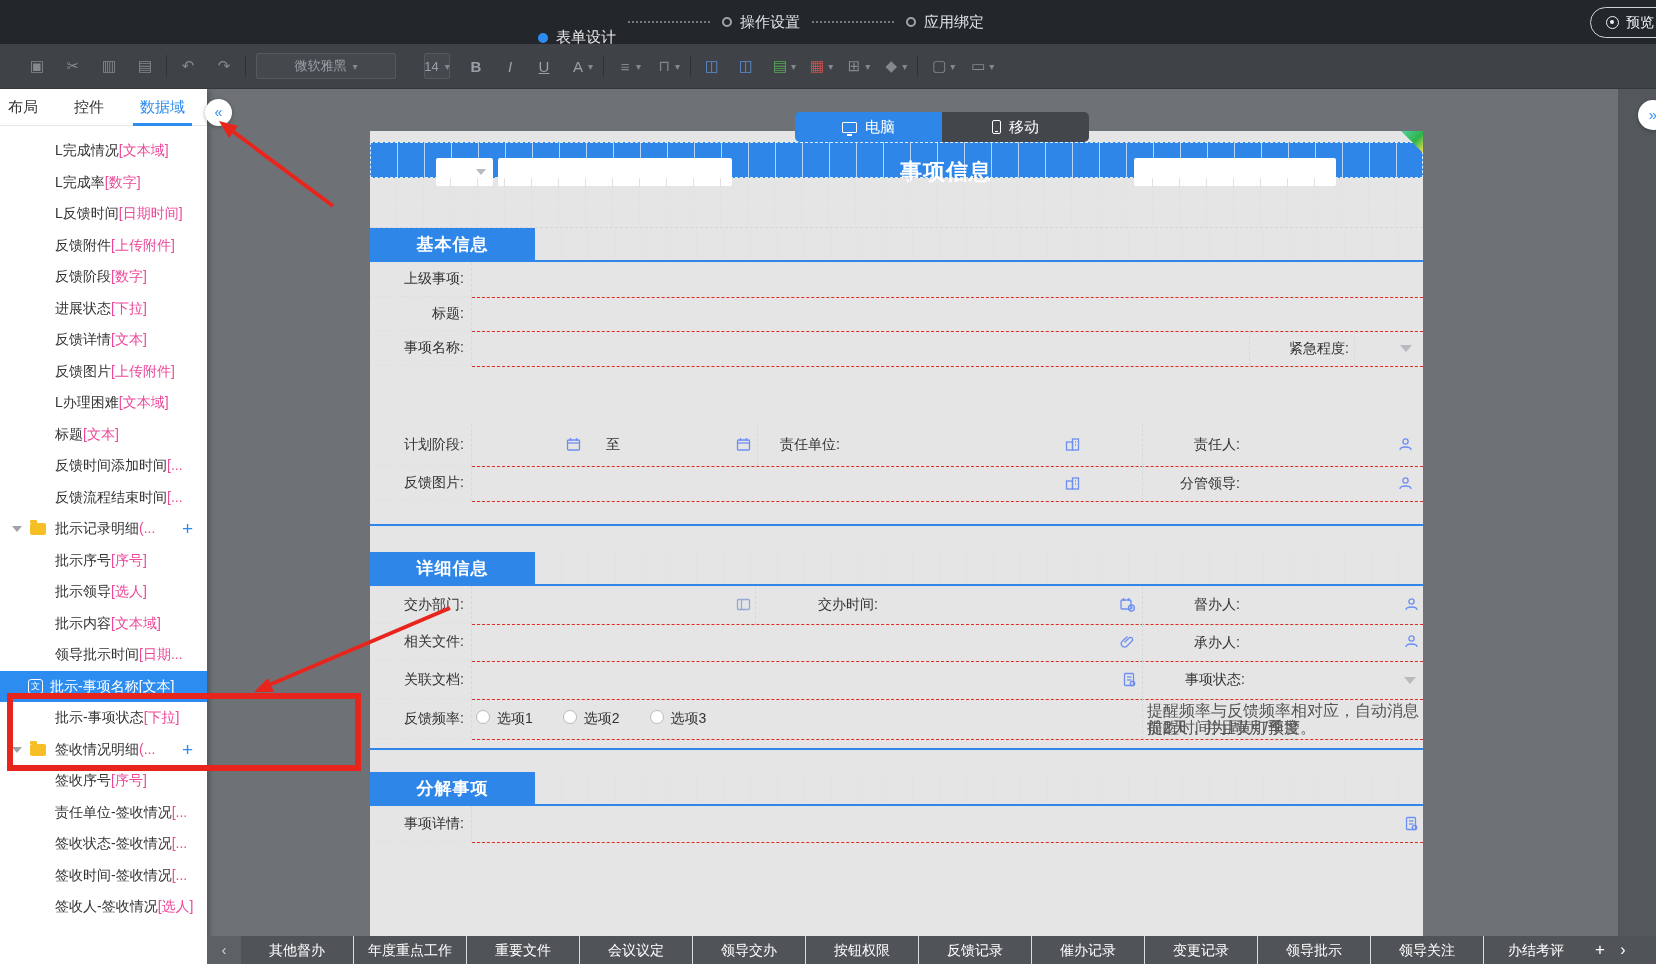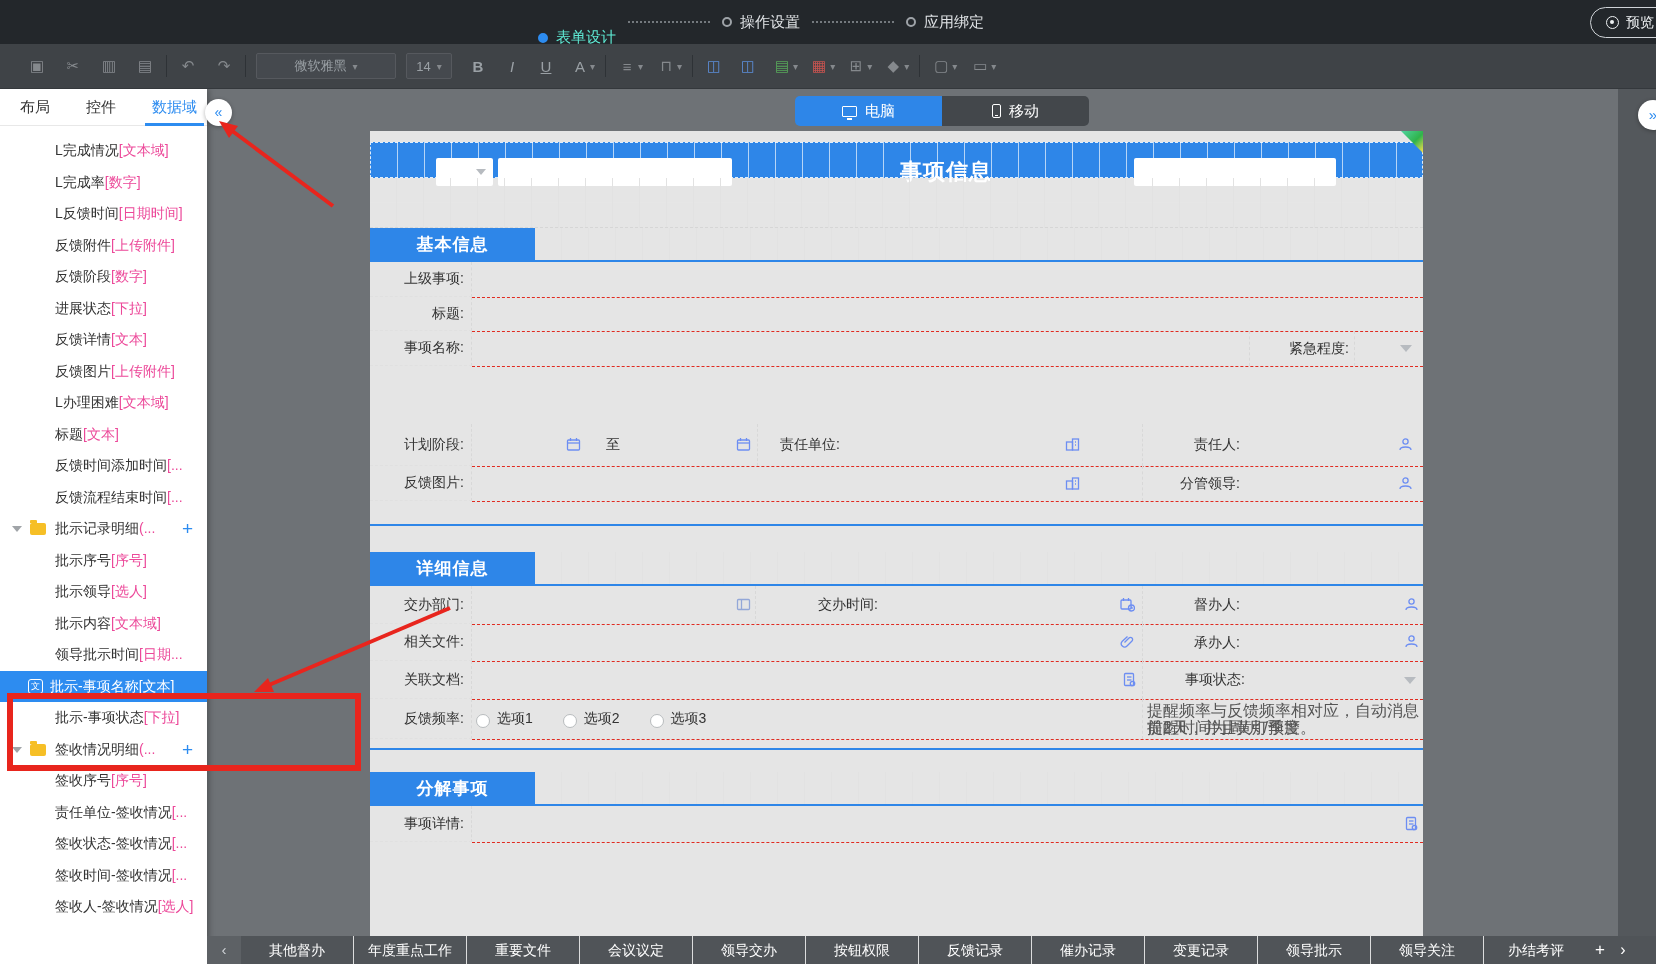--- a/index.html
+++ b/index.html
@@ -4,21 +4,21 @@
 <style>
   * { margin:0; padding:0; box-sizing:border-box; }
   html,body { width:1656px; height:964px; overflow:hidden; position:relative;
     font-family:"Liberation Sans","DejaVu Sans",sans-serif; background:#6e7276; }
 
   
   .topbar { position:absolute; left:0; top:0; width:1656px; height:44px; background:#23272b; z-index:40; }
   .steps { position:absolute; left:538px; top:0; height:44px; display:flex; align-items:center; gap:12px; }
   .step { display:flex; align-items:center; gap:8px; font-size:15px; color:#dfe2e5; cursor:pointer; }
   .step .dot { width:10px; height:10px; border-radius:50%; border:2px solid #9ea3a8; }
-  .step.active { color:#5eead4;margin-top:31px; }
+  .step.active { color:#e5e5e5;margin-top:31px; }
   .step.active .dot { background:#2d8cf0; border-color:#2d8cf0; }
   .step-dash { width:82px; border-top:2px dotted #74797e; }
   .preview-btn { position:absolute; left:1590px; top:7px; height:31px; width:130px; border:1px solid #cfd3d7;
     border-radius:16px; display:flex; align-items:center; gap:7px; padding-left:15px; color:#eef1f3; font-size:14px; cursor:pointer; }
   .eye-ic { width:13px; height:13px; border:1.5px solid #eef1f3; border-radius:50%; position:relative; }
   .eye-ic::after { content:""; position:absolute; left:3px; top:3px; width:4px; height:4px; border-radius:50%; background:#eef1f3; }
 
   
   .toolbar { position:absolute; left:0; top:44px; width:1656px; height:45px; background:#3f4347; z-index:39;
     display:flex; align-items:center; border-bottom:1px solid #34383c; }
@@ -28,41 +28,41 @@
   .tb-box { height:26px; background:#45494e; border:1px solid #56595e; border-radius:2px; color:#9aa0a5;
     display:flex; align-items:center; justify-content:center; gap:6px; font-size:13px; flex:none; cursor:default; }
   .caret { color:#85898d; font-size:10px; flex:none; cursor:pointer; }
   .b { font-weight:bold; } .i { font-style:italic; } .u { text-decoration:underline; }
   .c-blue { color:#5b8dd9; } .c-green { color:#57a65a; } .c-red { color:#c75450; }
 
   
   .sidebar { position:absolute; left:0; top:89px; width:207px; height:875px; background:#fff; z-index:20;
     box-shadow:2px 0 6px rgba(0,0,0,.28); }
   .side-tabs { position:absolute; left:0; top:0; width:100%; height:37px; display:flex; align-items:center;
-    padding-left:20px; gap:36px; border-bottom:1px solid #e8e8e8; background:#fff; }
+    padding-left:8px; gap:36px; border-bottom:1px solid #e8e8e8; background:#fff; }
   .side-tab { font-size:15px; color:#333; cursor:pointer; position:relative; height:37px; line-height:35px; }
   .side-tab.active { color:#2d8cf0; }
   .side-tab.active::after { content:""; position:absolute; left:-7px; right:-7px; bottom:0; height:3px; background:#2d8cf0; }
   .side-list { position:absolute; left:0; top:46px; width:100%; list-style:none; }
   .side-item { height:31.5px; position:relative; font-size:14px; color:#333; cursor:pointer; }
   .side-item .nm { position:absolute; left:55px; top:0; line-height:31.5px; white-space:nowrap; }
   .side-item .tp { color:#ec4899; }
   .side-item.folder .exp { position:absolute; left:12px; top:13px; width:0; height:0;
     border-left:5px solid transparent; border-right:5px solid transparent; border-top:6px solid #a0a4a8; }
   .folder-ic { position:absolute; left:30px; top:10px; width:16px; height:12px; background:#f6bf26; border-radius:2px; }
   .folder-ic::before { content:""; position:absolute; left:0; top:-3px; width:7px; height:3px; background:#f6bf26; border-radius:1px 1px 0 0; }
   .side-item .plus { position:absolute; right:14px; top:0; line-height:31.5px; color:#2d8cf0; font-size:19px; }
   .side-item.selected { background:#2d8cf0; color:#fff; }
   .side-item.selected .nm { left:50px; }
   .side-item.selected .tp { color:#fff; }
   .fld-ic { position:absolute; left:28px; top:8px; width:15px; height:15px; border:1.4px solid #fff; border-radius:3px;
     color:#fff; font-size:9px; line-height:12px; text-align:center; }
 
   
-  .device-toggle { position:absolute; left:795px; top:96px; height:30px; display:flex; z-index:10; border-radius:5px; overflow:hidden; }
+  .device-toggle { position:absolute; left:795px; top:112px; height:30px; display:flex; z-index:10; border-radius:5px; overflow:hidden; }
   .dev { width:147px; display:flex; align-items:center; justify-content:center; gap:8px; color:#fff; font-size:15px; cursor:pointer; }
   .dev.pc { background:#2e86e8; }
   .dev.mob { background:#43474b; }
   .mon-ic { width:15px; height:11px; border:1.5px solid #fff; border-radius:1px; position:relative; }
   .mon-ic::after { content:""; position:absolute; left:4px; bottom:-4px; width:5px; height:2px; background:#fff; }
   .pho-ic { width:9px; height:14px; border:1.5px solid #fff; border-radius:2px; position:relative; }
   .pho-ic::after { content:""; position:absolute; left:2px; bottom:1px; width:3px; height:1.5px; background:#fff; }
   .collapse-left { position:absolute; left:205px; top:99px; width:27px; height:27px; background:#fff; border-radius:50%;
     box-shadow:0 1px 4px rgba(0,0,0,.3); color:#2d8cf0; font-size:14px; text-align:center; line-height:26px; z-index:21; cursor:pointer; }
   .right-strip { position:absolute; left:1618px; top:89px; width:38px; height:875px; background:#54585c; z-index:5; }
@@ -98,21 +98,21 @@
     justify-content:flex-end; padding-right:7px; font-size:14px; color:#333;
     border-right:1px dashed #d8d8d8; border-bottom:1px dashed #e0e0e0; white-space:nowrap; }
   .sublabel { position:absolute; top:0; bottom:0; display:flex; align-items:center; justify-content:flex-end;
     font-size:14px; color:#333; white-space:nowrap; }
   .vline { position:absolute; top:0; bottom:0; border-left:1px dashed #d8d8d8; }
   .ficon { position:absolute; width:15px; height:15px; color:#6d8ef2; }
   .ficon svg { width:15px; height:15px; display:block; }
   .fcaret { position:absolute; width:0; height:0; border-left:6px solid transparent; border-right:6px solid transparent;
     border-top:7px solid #b7bbc0; }
   .radio-grp { position:absolute; left:106px; top:0; bottom:0; display:flex; align-items:center; gap:30px; }
-  .radio-item { display:flex; align-items:flex-end; gap:7px; font-size:14px; color:#333; cursor:pointer; }
+  .radio-item { display:flex; align-items:flex-start; gap:7px; font-size:14px; color:#333; cursor:pointer; }
   .radio-c { width:14px; height:14px; border:1.5px solid #b8bcbe; border-radius:50%; background:#fff; }
   .note { position:absolute; left:777px; width:273px; font-size:16px; color:#555; line-height:17px; }
 
   
   .bottom-bar { position:absolute; left:207px; top:936px; width:1449px; height:28px; background:#505458;
     display:flex; align-items:stretch; z-index:30; }
   .bb-prev { width:34px; background:#5d6165; color:#d0d4d8; text-align:center; line-height:28px; font-size:15px; flex:none; cursor:pointer; }
   .bb-tab { width:113px; flex:none; color:#fff; font-size:14px; text-align:center; line-height:28px;
     border-right:1px solid rgba(255,255,255,.8); overflow:hidden; white-space:nowrap; cursor:pointer; }
   .bb-tab.clip { width:104px; border-right:none; }
@@ -154,21 +154,21 @@
   <span class="tbi" style="margin-left:14px">▥</span>
   <span class="tbi" style="margin-left:14px">▤</span>
   <span class="tb-sep"></span>
   <span class="tbi">↶</span>
   <span class="tbi" style="margin-left:14px">↷</span>
   <span class="tb-sep"></span>
   <span class="tb-box" style="width:140px">
     <span>微软雅黑</span>
     <span class="caret">▾</span>
   </span>
-  <span class="tb-box" style="width:46px;margin-left:10px">
+  <span class="tb-box" style="width:26px;margin-left:28px">
     <span>14</span>
     <span class="caret">▾</span>
   </span>
   <span class="tbtxt b" style="margin-left:16px">B</span>
   <span class="tbtxt i" style="margin-left:14px">I</span>
   <span class="tbtxt u" style="margin-left:14px">U</span>
   <span class="tbtxt" style="margin-left:14px">A</span>
   <span class="caret">▾</span>
   <span class="tb-sep"></span>
   <span class="tbi">≡</span>

